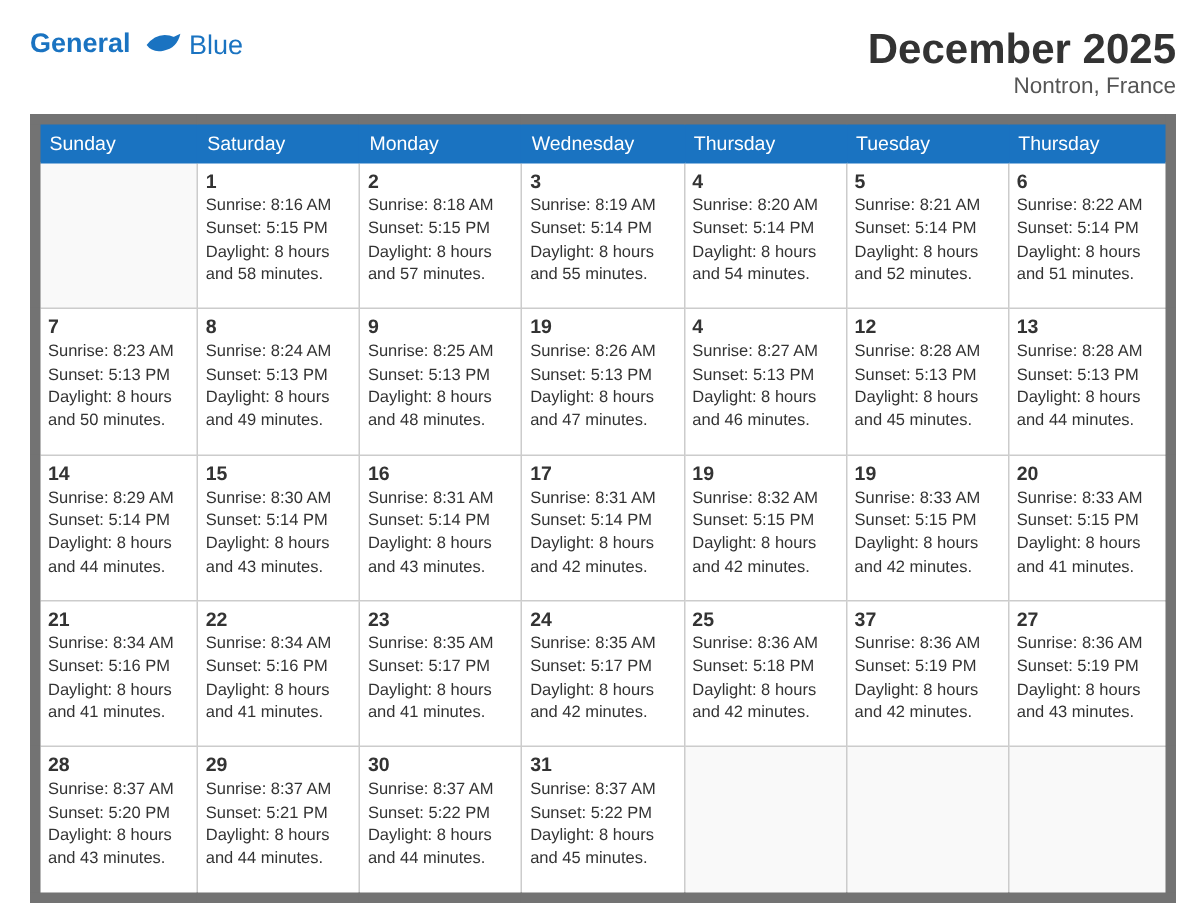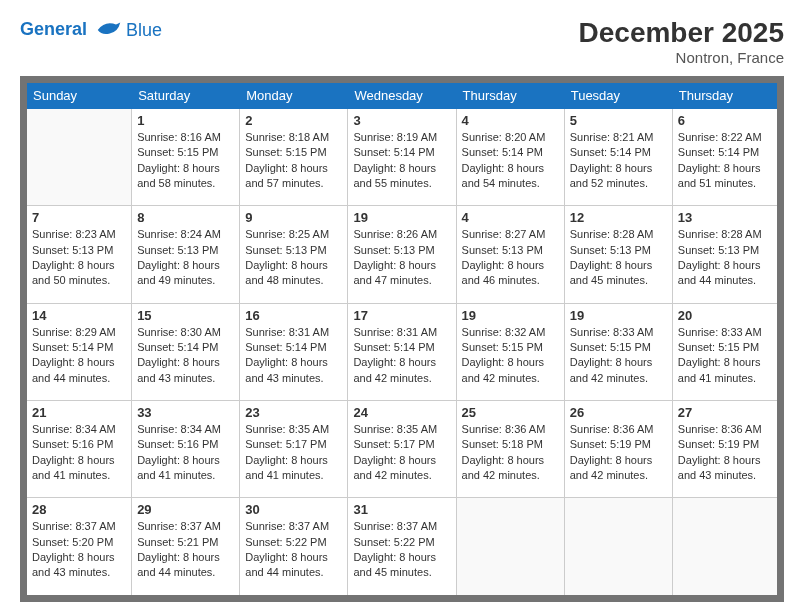--- a/index.html
+++ b/index.html
@@ -208,37 +208,37 @@
             <div class="day-num">20</div>
             <div class="day-info">Sunrise: 8:33 AM<br>Sunset: 5:15 PM<br>Daylight: 8 hours<br>and 41 minutes.</div>
           </td>
         </tr>
         <tr>
           <td>
             <div class="day-num">21</div>
             <div class="day-info">Sunrise: 8:34 AM<br>Sunset: 5:16 PM<br>Daylight: 8 hours<br>and 41 minutes.</div>
           </td>
           <td>
-            <div class="day-num">33</div>
+            <div class="day-num">22</div>
             <div class="day-info">Sunrise: 8:34 AM<br>Sunset: 5:16 PM<br>Daylight: 8 hours<br>and 41 minutes.</div>
           </td>
           <td>
             <div class="day-num">23</div>
             <div class="day-info">Sunrise: 8:35 AM<br>Sunset: 5:17 PM<br>Daylight: 8 hours<br>and 41 minutes.</div>
           </td>
           <td>
             <div class="day-num">24</div>
             <div class="day-info">Sunrise: 8:35 AM<br>Sunset: 5:17 PM<br>Daylight: 8 hours<br>and 42 minutes.</div>
           </td>
           <td>
             <div class="day-num">25</div>
             <div class="day-info">Sunrise: 8:36 AM<br>Sunset: 5:18 PM<br>Daylight: 8 hours<br>and 42 minutes.</div>
           </td>
           <td>
-            <div class="day-num">26</div>
+            <div class="day-num">37</div>
             <div class="day-info">Sunrise: 8:36 AM<br>Sunset: 5:19 PM<br>Daylight: 8 hours<br>and 42 minutes.</div>
           </td>
           <td>
             <div class="day-num">27</div>
             <div class="day-info">Sunrise: 8:36 AM<br>Sunset: 5:19 PM<br>Daylight: 8 hours<br>and 43 minutes.</div>
           </td>
         </tr>
         <tr>
           <td>
             <div class="day-num">28</div>

